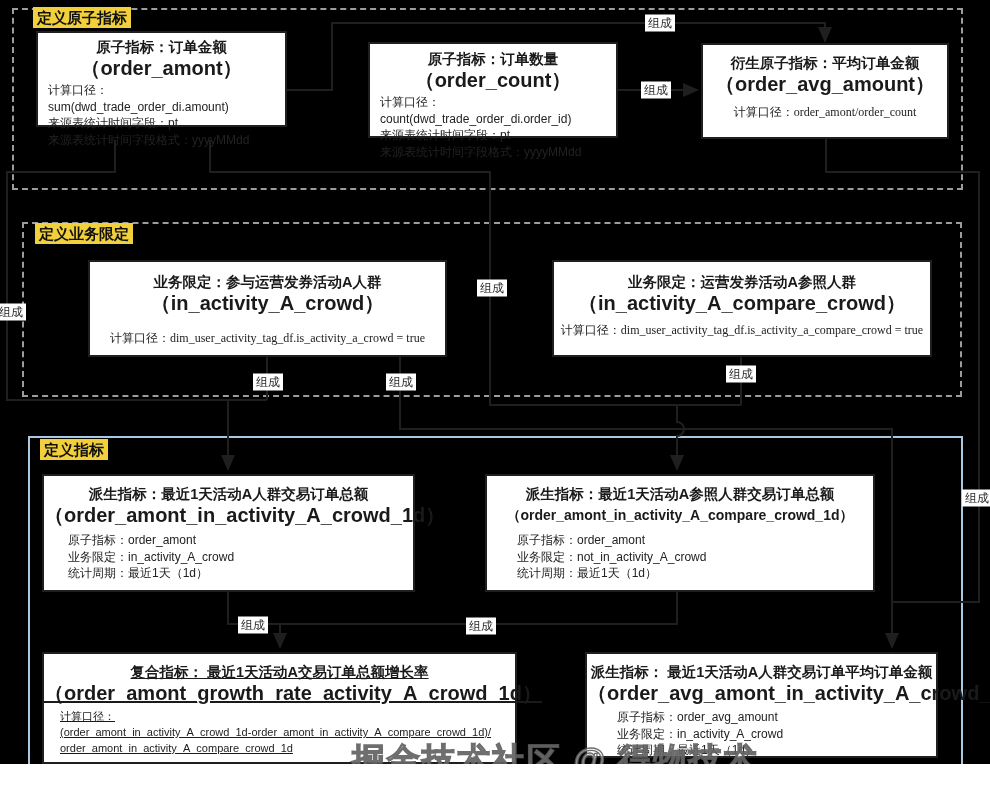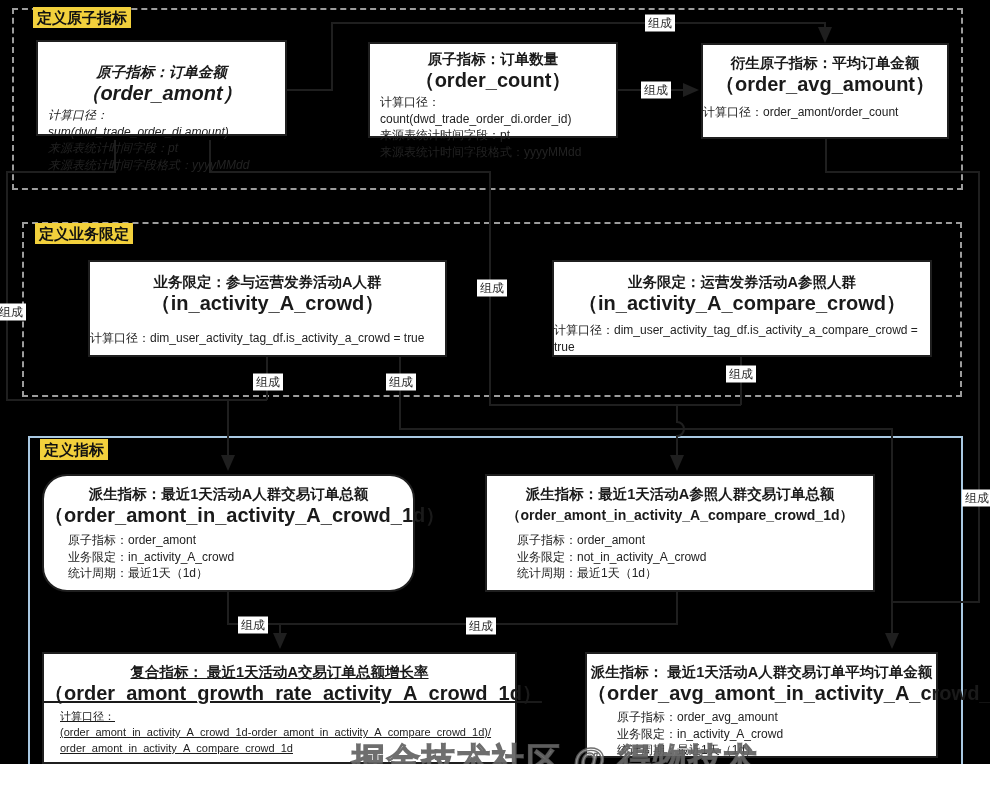--- a/index.html
+++ b/index.html
@@ -20,30 +20,30 @@
   #lbl-metric  {left:40px;top:439px;}
   svg.wires{position:absolute;left:0;top:0;z-index:2;}
   .box{
     position:absolute;background:#fff;border:2px solid #1f1f1f;box-sizing:border-box;
     z-index:4;text-align:center;
   }
   .box .t{font-weight:bold;font-size:14.5px;line-height:21px;white-space:nowrap;}
   .box .sub{font-weight:bold;font-size:20px;line-height:21px;white-space:nowrap;}
   .box .lines{margin-top:3px;font-size:12px;line-height:16.5px;color:#222;}
   .box .lines.left{text-align:left;}
-  .box .lines.center{text-align:left;}
-  #boxA{left:36px;top:40px;width:251px;height:96px;padding-top:20px;font-style:italic;}
+  .box .lines.center{text-align:center;font-family:Liberation Serif, serif;}
+  #boxA{left:36px;top:31px;width:251px;height:96px;padding-top:4px;}
   #boxB{left:368px;top:42px;width:250px;height:96px;padding-top:5px;}
   #boxC{left:701px;top:43px;width:248px;height:96px;padding-top:8px;}
   #boxC .lines{margin-top:9px;}
   #boxD{left:88px;top:260px;width:359px;height:97px;padding-top:10px;}
   #boxD .lines{margin-top:16px;}
   #boxE{left:552px;top:260px;width:380px;height:97px;padding-top:10px;}
   #boxE .lines{margin-top:8px;}
-  #boxF{left:42px;top:474px;width:373px;height:118px;padding-top:8px;border-radius:25px;}
+  #boxF{left:42px;top:474px;width:373px;height:118px;padding-top:8px;}
   #boxF .lines{margin-top:6px;padding-left:24px;}
   #boxG{left:485px;top:474px;width:390px;height:118px;padding-top:8px;}
   #boxG .sub{font-size:14px;}
   #boxG .lines{margin-top:6px;padding-left:30px;}
   #boxH{left:42px;top:652px;width:475px;height:112px;padding-top:8px;text-decoration:underline;}
   #boxH .lines{margin-top:4px;padding-left:16px;font-size:11px;line-height:16px;white-space:nowrap;}
   #boxI{left:585px;top:652px;width:353px;height:106px;padding-top:8px;}
   #boxI .lines{margin-top:5px;padding-left:30px;}
   .edge-label{
     position:absolute;transform:translate(-50%,-50%);background:#fff;

